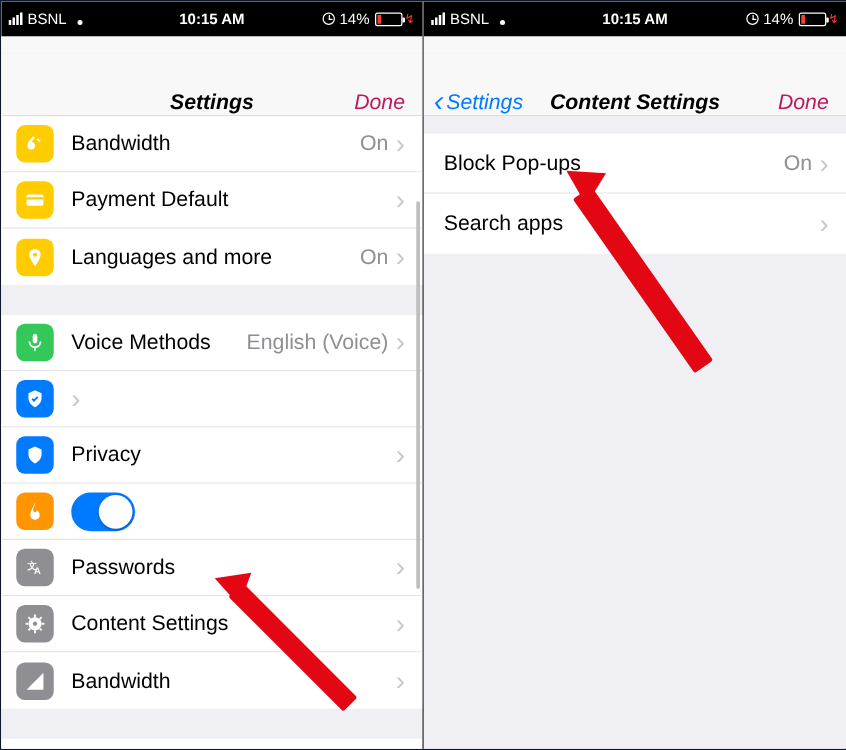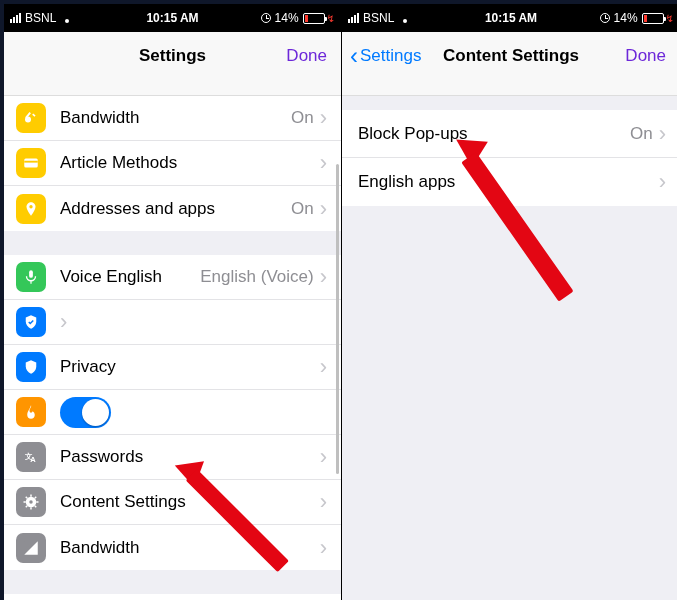--- a/index.html
+++ b/index.html
@@ -1,17 +1,17 @@
 <!DOCTYPE html>
 <html><head>
 <meta charset="utf-8">
 <style>
   * { box-sizing: border-box; margin: 0; padding: 0; }
   html, body { width: 677px; height: 600px; font-family: -apple-system, "Helvetica Neue", Arial, sans-serif; background: #fff; overflow: hidden; }
-  .wrap { display: flex; width: 677px; height: 600px; border: 4px solid #0f172a; }
+  .wrap { display: flex; width: 677px; height: 600px; border: 1px solid #0f172a; }
   .phone { position: relative; flex: 0 0 338px; height: 598px; background: #EFEFF4; overflow: hidden; border-right: 1px solid #000; }
   .phone:last-child { border-right: none; }
 
   
   .status { position: relative; height: 28px; background: #000; color: #fff; display: flex; align-items: center; justify-content: space-between; font-size: 12px; padding: 0 6px; }
   .status .left, .status .right { display: flex; align-items: center; gap: 4px; }
   .status .center { position: absolute; left: 0; right: 0; text-align: center; font-weight: 600; pointer-events: none; }
   .bars { display: inline-flex; align-items: flex-end; gap: 1px; }
   .bars span { width: 2px; background: #fff; display: inline-block; }
   .bars span:nth-child(1){height:4px} .bars span:nth-child(2){height:6px}
@@ -23,24 +23,24 @@
   .batt .fill { position:absolute; left:1px; top:1px; bottom:1px; width:3px; background:#ff3b30; }
   .bolt { color:#ff3b30; font-size:10px; margin-left:-2px; }
   .clock-ico { width:10px; height:10px; border:1px solid #fff; border-radius:50%; position:relative; }
   .clock-ico::before { content:""; position:absolute; left:4px; top:1px; width:1px; height:4px; background:#fff; }
   .clock-ico::after { content:""; position:absolute; left:4px; top:4px; width:3px; height:1px; background:#fff; }
 
   
   .grabber { height: 14px; background: #f8f8f8; display:flex; justify-content:center; align-items:flex-start; padding-top:4px; }
 
   
-  .nav { height: 50px; background: #f8f8f8; border-bottom: 1px solid #ddd; display:flex; align-items:flex-start; justify-content:center; position:relative; }
+  .nav { height: 50px; background: #f8f8f8; border-bottom: 1px solid #ddd; display:flex; align-items:flex-end; justify-content:center; position:relative;font-style:italic; }
   .nav .title { font-size: 17px; font-weight: 600; color:#000; }
   .nav .back { position:absolute; left:8px; display:flex; align-items:center; color:#007aff; font-size:17px; gap:2px; }
-  .nav .done { position:absolute; right:14px; color:#6d28d9; font-size:17px; font-weight:400; }
+  .nav .done { position:absolute; right:14px; color:#be185d; font-size:17px; font-weight:400; }
 
   .content { position:absolute; top:92px; left:0; right:0; bottom:0; overflow:hidden; }
 
   .group { background:#fff; margin:0; }
   .gap { height: 24px; background:#EFEFF4; }
   .gap-sm { height: 14px; background:#EFEFF4; }
 
   .row { display:flex; align-items:center; height:45px; padding:0 14px 0 12px; border-bottom: 0.5px solid #e3e3e6; background:#fff; }
   .row:last-child { border-bottom:none; }
   .row .ico { width:30px; height:30px; border-radius:7px; margin-right:14px; flex:0 0 30px; display:flex; align-items:center; justify-content:center; color:#fff; font-size:16px; }
@@ -138,48 +138,48 @@
           <div class="val">On</div>
           <div class="chev">›</div>
         </div>
         <div class="row">
           <div class="ico ic-card">
             <svg viewBox="0 0 24 24" fill="white">
                 <rect x="3" y="6" width="18" height="12" rx="2"></rect>
                 <rect x="3" y="9" width="18" height="2.5" fill="#ffcc00"></rect>
               </svg>
           </div>
-          <div class="lbl">Article Methods</div>
+          <div class="lbl">Payment Default</div>
           <div class="chev">›</div>
         </div>
         <div class="row">
           <div class="ico ic-pin">
             <svg viewBox="0 0 24 24" fill="white">
                 <path d="M12 3c-3 0-6 2.4-6 6 0 4.5 6 12 6 12s6-7.5 6-12c0-3.6-3-6-6-6z"></path>
                 <circle cx="12" cy="9" r="2.2" fill="#ffcc00"></circle>
               </svg>
           </div>
-          <div class="lbl">Addresses and apps</div>
+          <div class="lbl">Languages and more</div>
           <div class="val">On</div>
           <div class="chev">›</div>
         </div>
       </div>
 
       <div class="gap"></div>
 
       <div class="group">
         <div class="row">
           <div class="ico ic-mic">
             <svg viewBox="0 0 24 24" fill="white">
                 <rect x="9.5" y="3" width="5" height="10" rx="2.5"></rect>
                 <path d="M6 11a6 6 0 0012 0" stroke="white" stroke-width="1.8" fill="none"></path>
                 <rect x="11.2" y="17" width="1.6" height="4"></rect>
               </svg>
           </div>
-          <div class="lbl">Voice English</div>
+          <div class="lbl">Voice Methods</div>
           <div class="val">English (Voice)</div>
           <div class="chev">›</div>
         </div>
         <div class="row">
           <div class="ico ic-shield">
             <svg viewBox="0 0 24 24" fill="white">
                 <path d="M12 3l7 3v5c0 5-3 8-7 10-4-2-7-5-7-10V6l7-3z"></path>
                 <path d="M9 12l2 2 4-4" stroke="#007aff" stroke-width="2" fill="none"></path>
               </svg>
           </div>
@@ -305,21 +305,21 @@
 
     <div class="content">
       <div class="gap-sm"></div>
       <div class="group">
         <div class="row noico">
           <div class="lbl">Block Pop-ups</div>
           <div class="val">On</div>
           <div class="chev">›</div>
         </div>
         <div class="row noico">
-          <div class="lbl">English apps</div>
+          <div class="lbl">Search apps</div>
           <div class="chev">›</div>
         </div>
       </div>
     </div>
 
     <div class="arrow arrow2" style="left:112px; top:128px;">
       <div class="head"></div>
       <div class="shaft"></div>
     </div>
 

